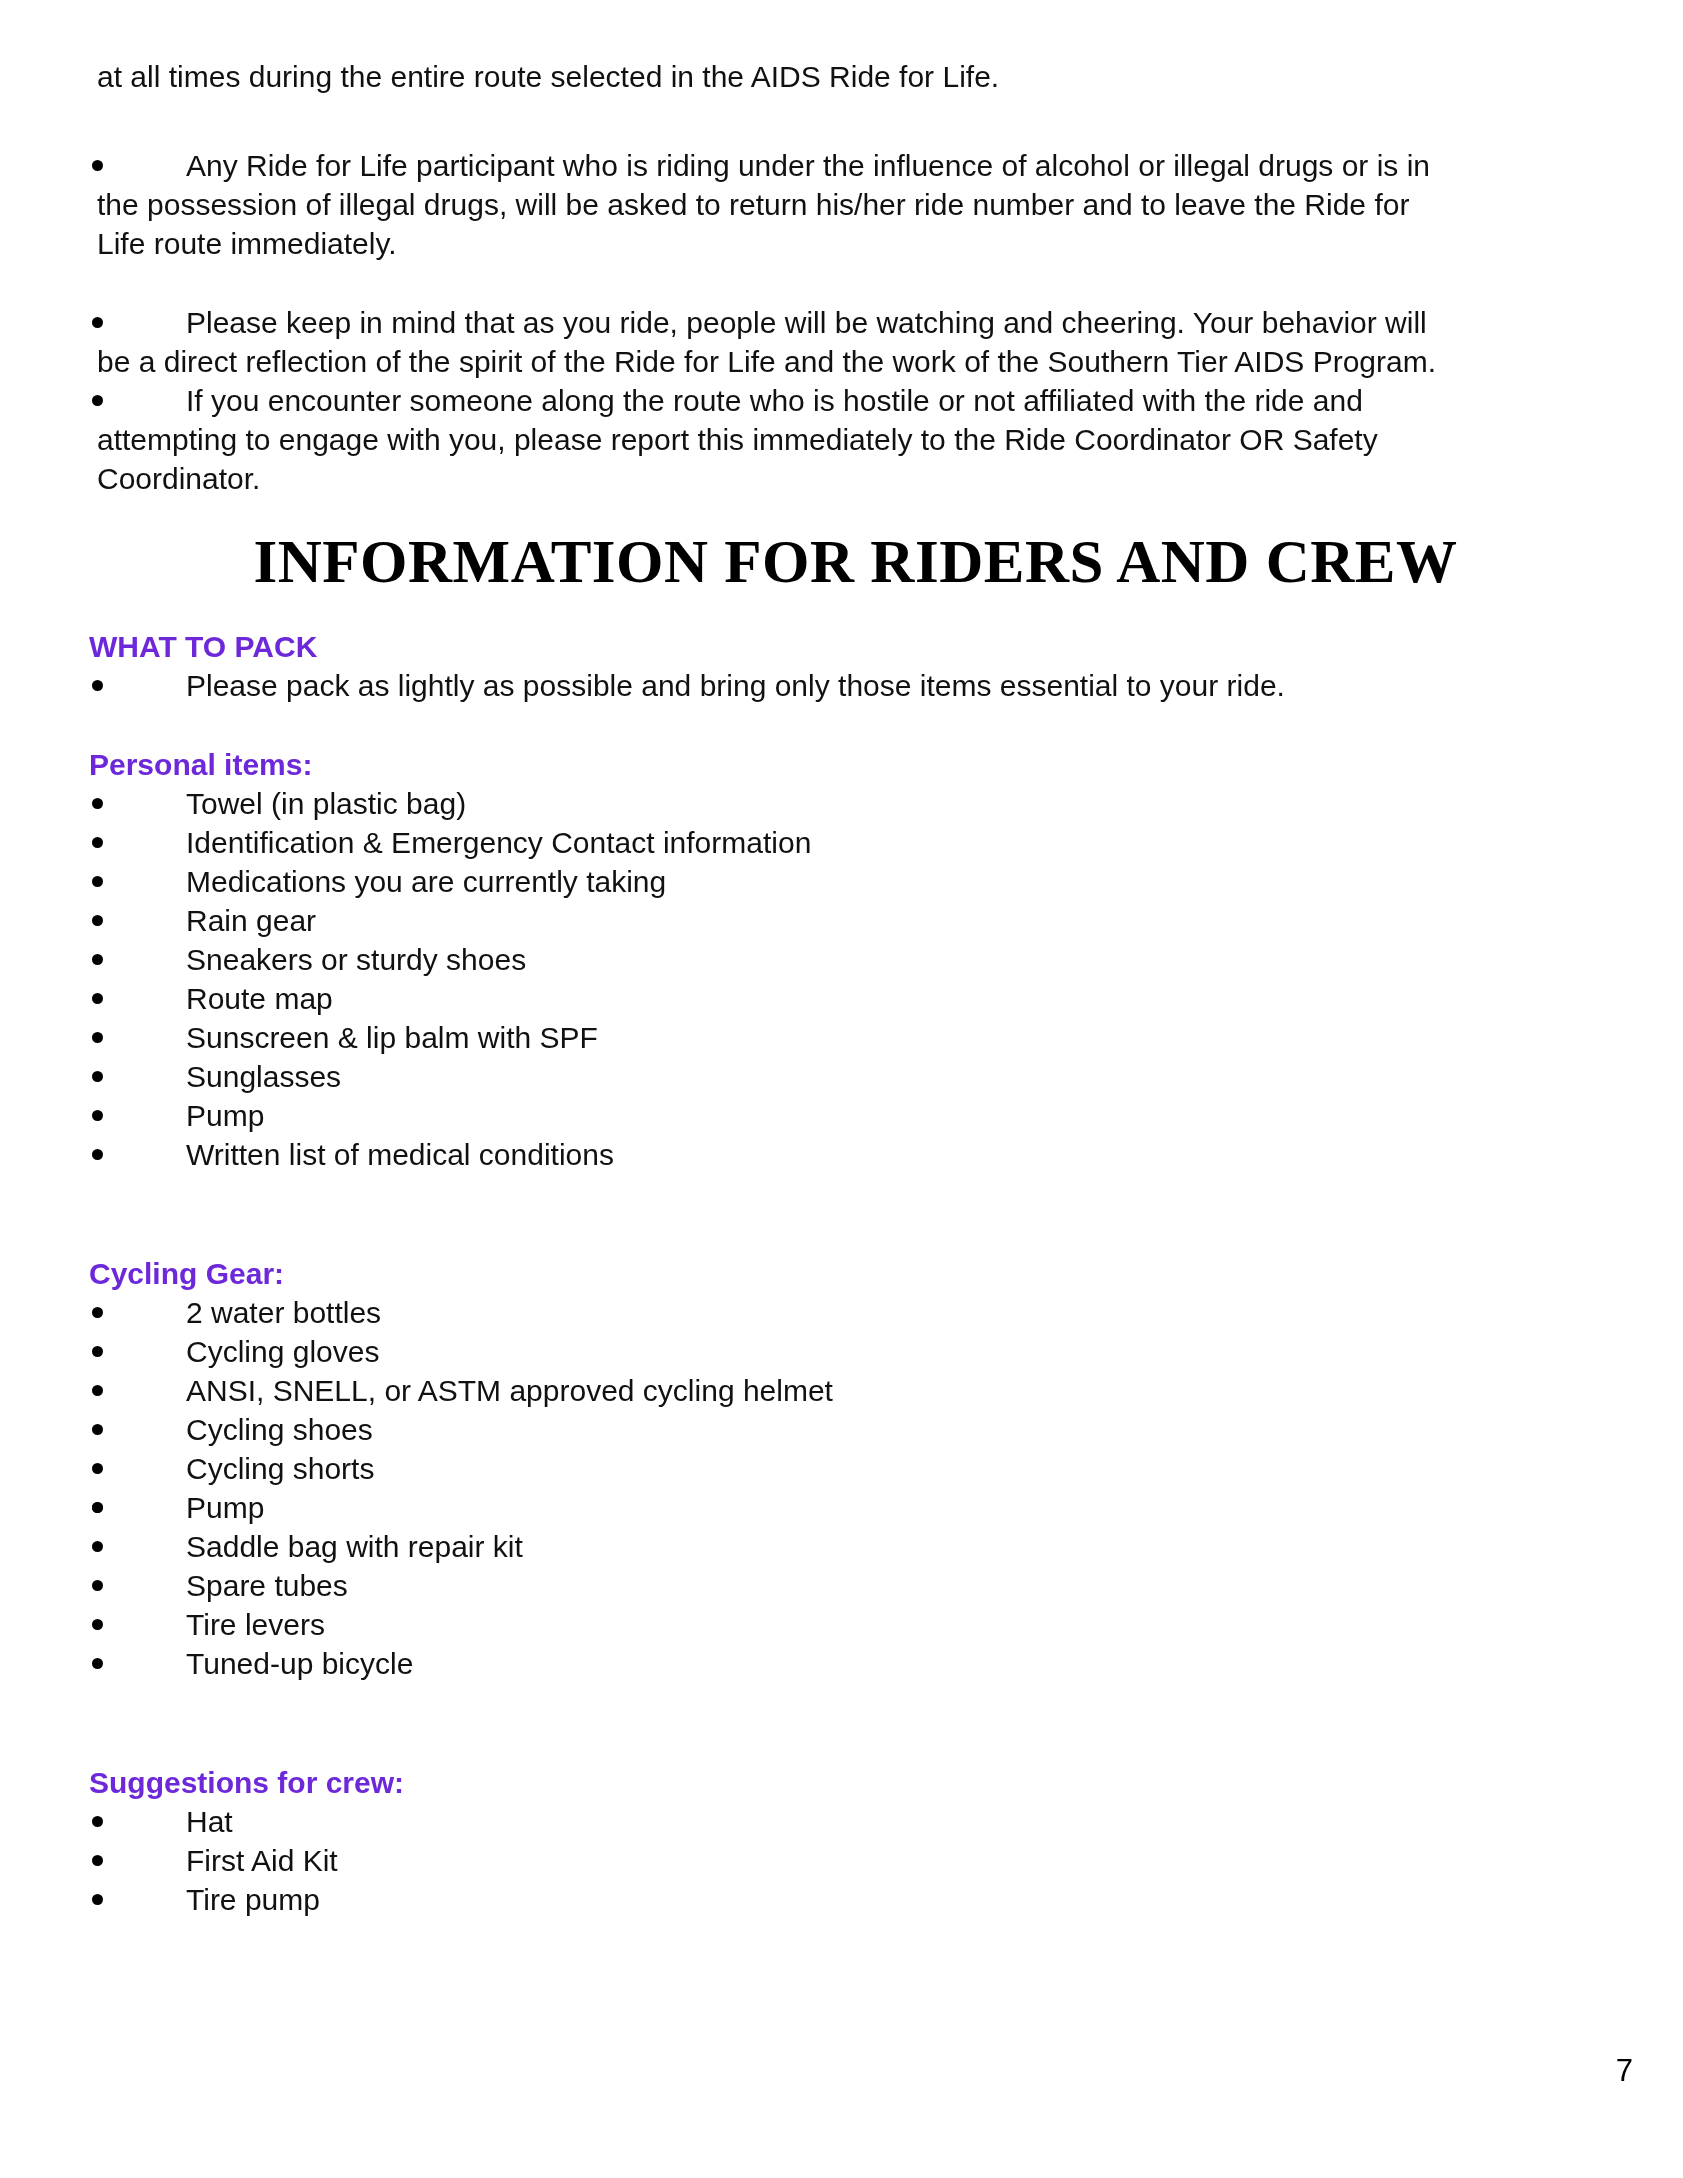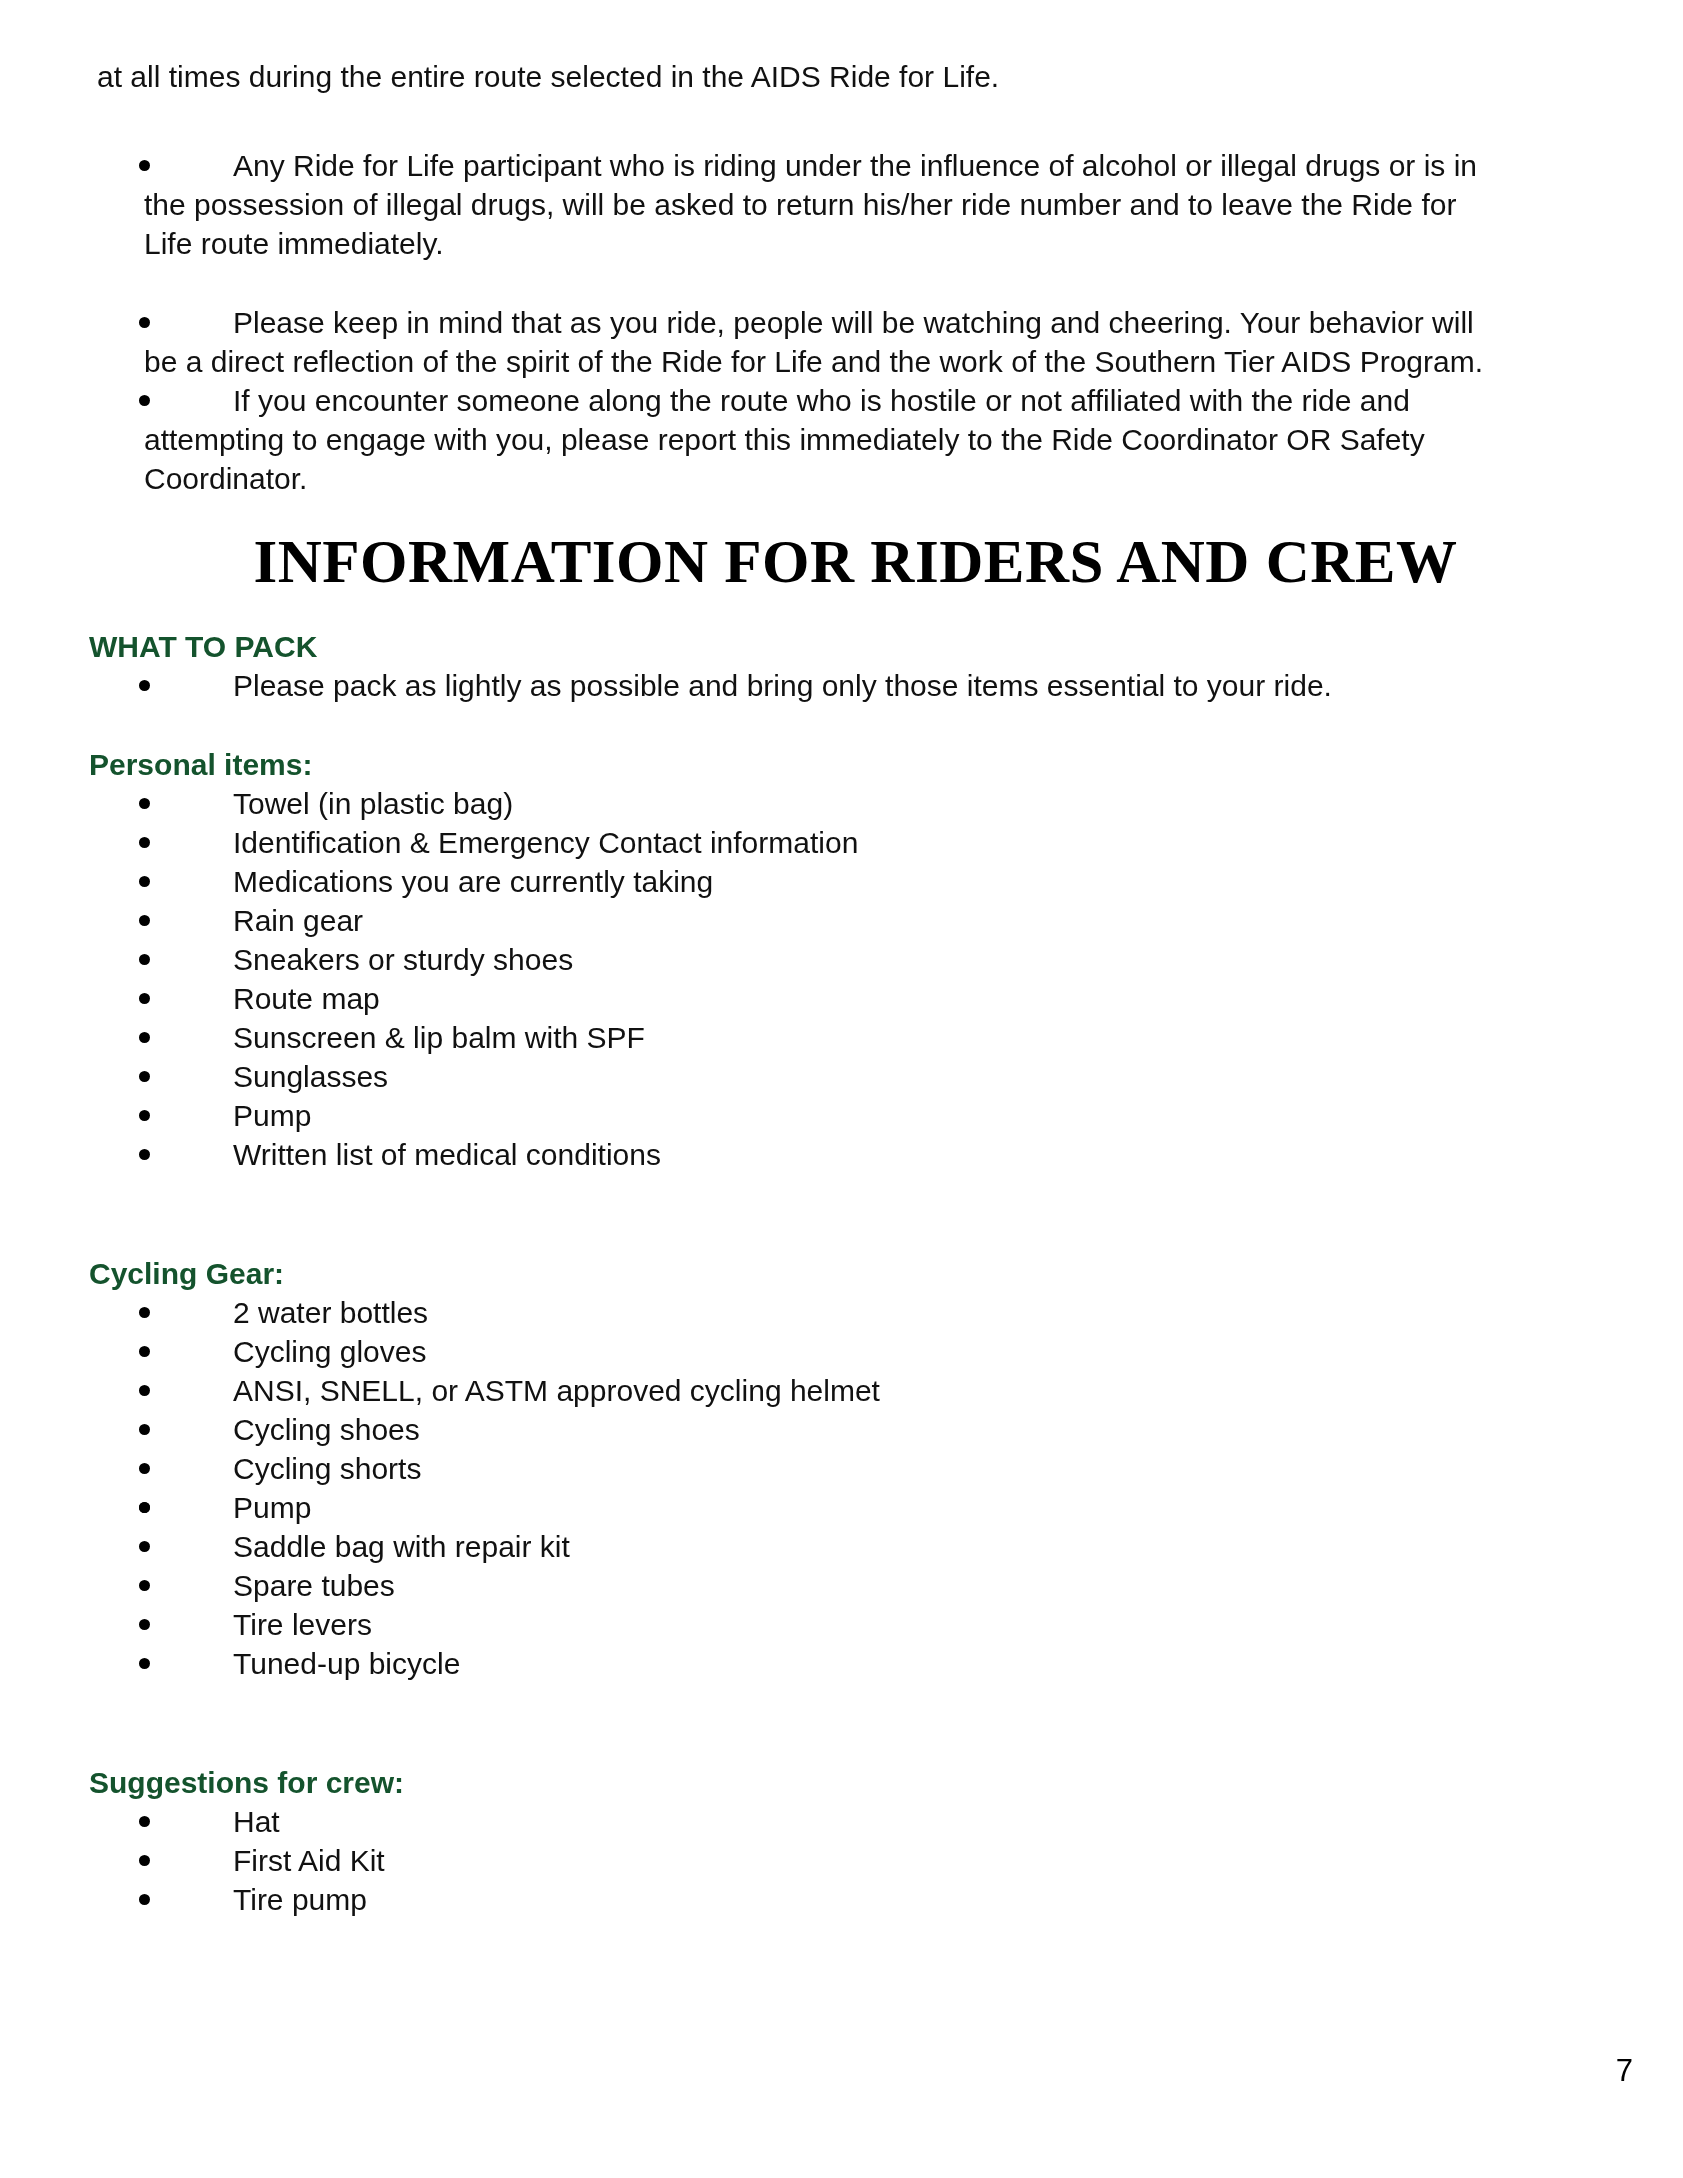--- a/index.html
+++ b/index.html
@@ -17,21 +17,20 @@
     overflow: hidden;
   }
   .intro {
     padding-left: 8px;
     margin-bottom: 50px;
   }
   .bullet {
     position: relative;
     padding-left: 8px;
     text-indent: 89px;
-    margin-left: 47px;
   }
   .bullet .btxt { white-space: pre-line; }
   .bullet .dot {
     position: absolute;
     left: 3px;
     top: 14px;
     width: 11px;
     height: 11px;
     border-radius: 50%;
     background: #000000;
@@ -40,21 +39,21 @@
   .doc-title {
     font-family: "Liberation Serif", "DejaVu Serif", serif;
     font-size: 61px;
     line-height: 55px;
     font-weight: 700;
     color: #000000;
     text-align: center;
     letter-spacing: 0.5px;
     margin: 36px 0 38px 0;
   }
-  .label { font-weight: 700; color: #14532d; }
+  .label { font-weight: 700; color: #6d28d9; }
   .section-gap { margin-top: 80px; }
   .page-number {
     position: absolute;
     right: 50px;
     top: 2051px;
     font-size: 31px;
     color: #000000;
   }
 </style>
 </head>

